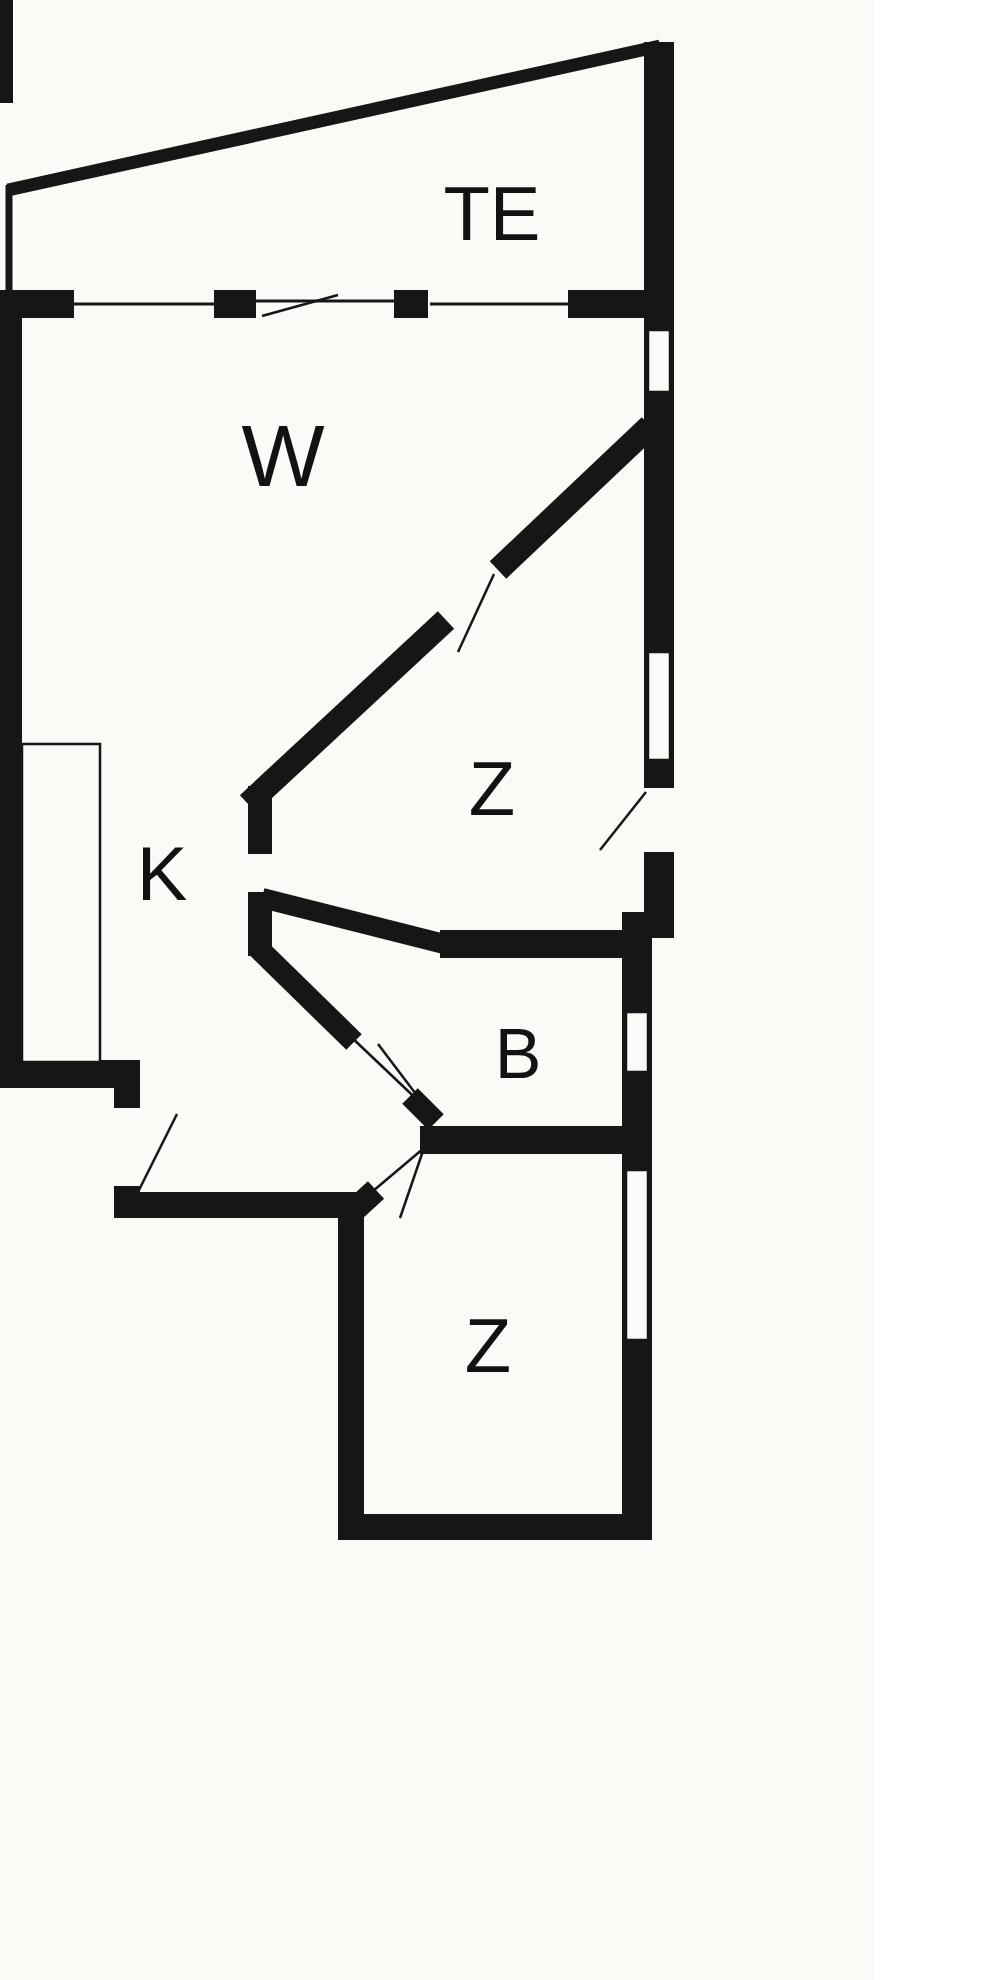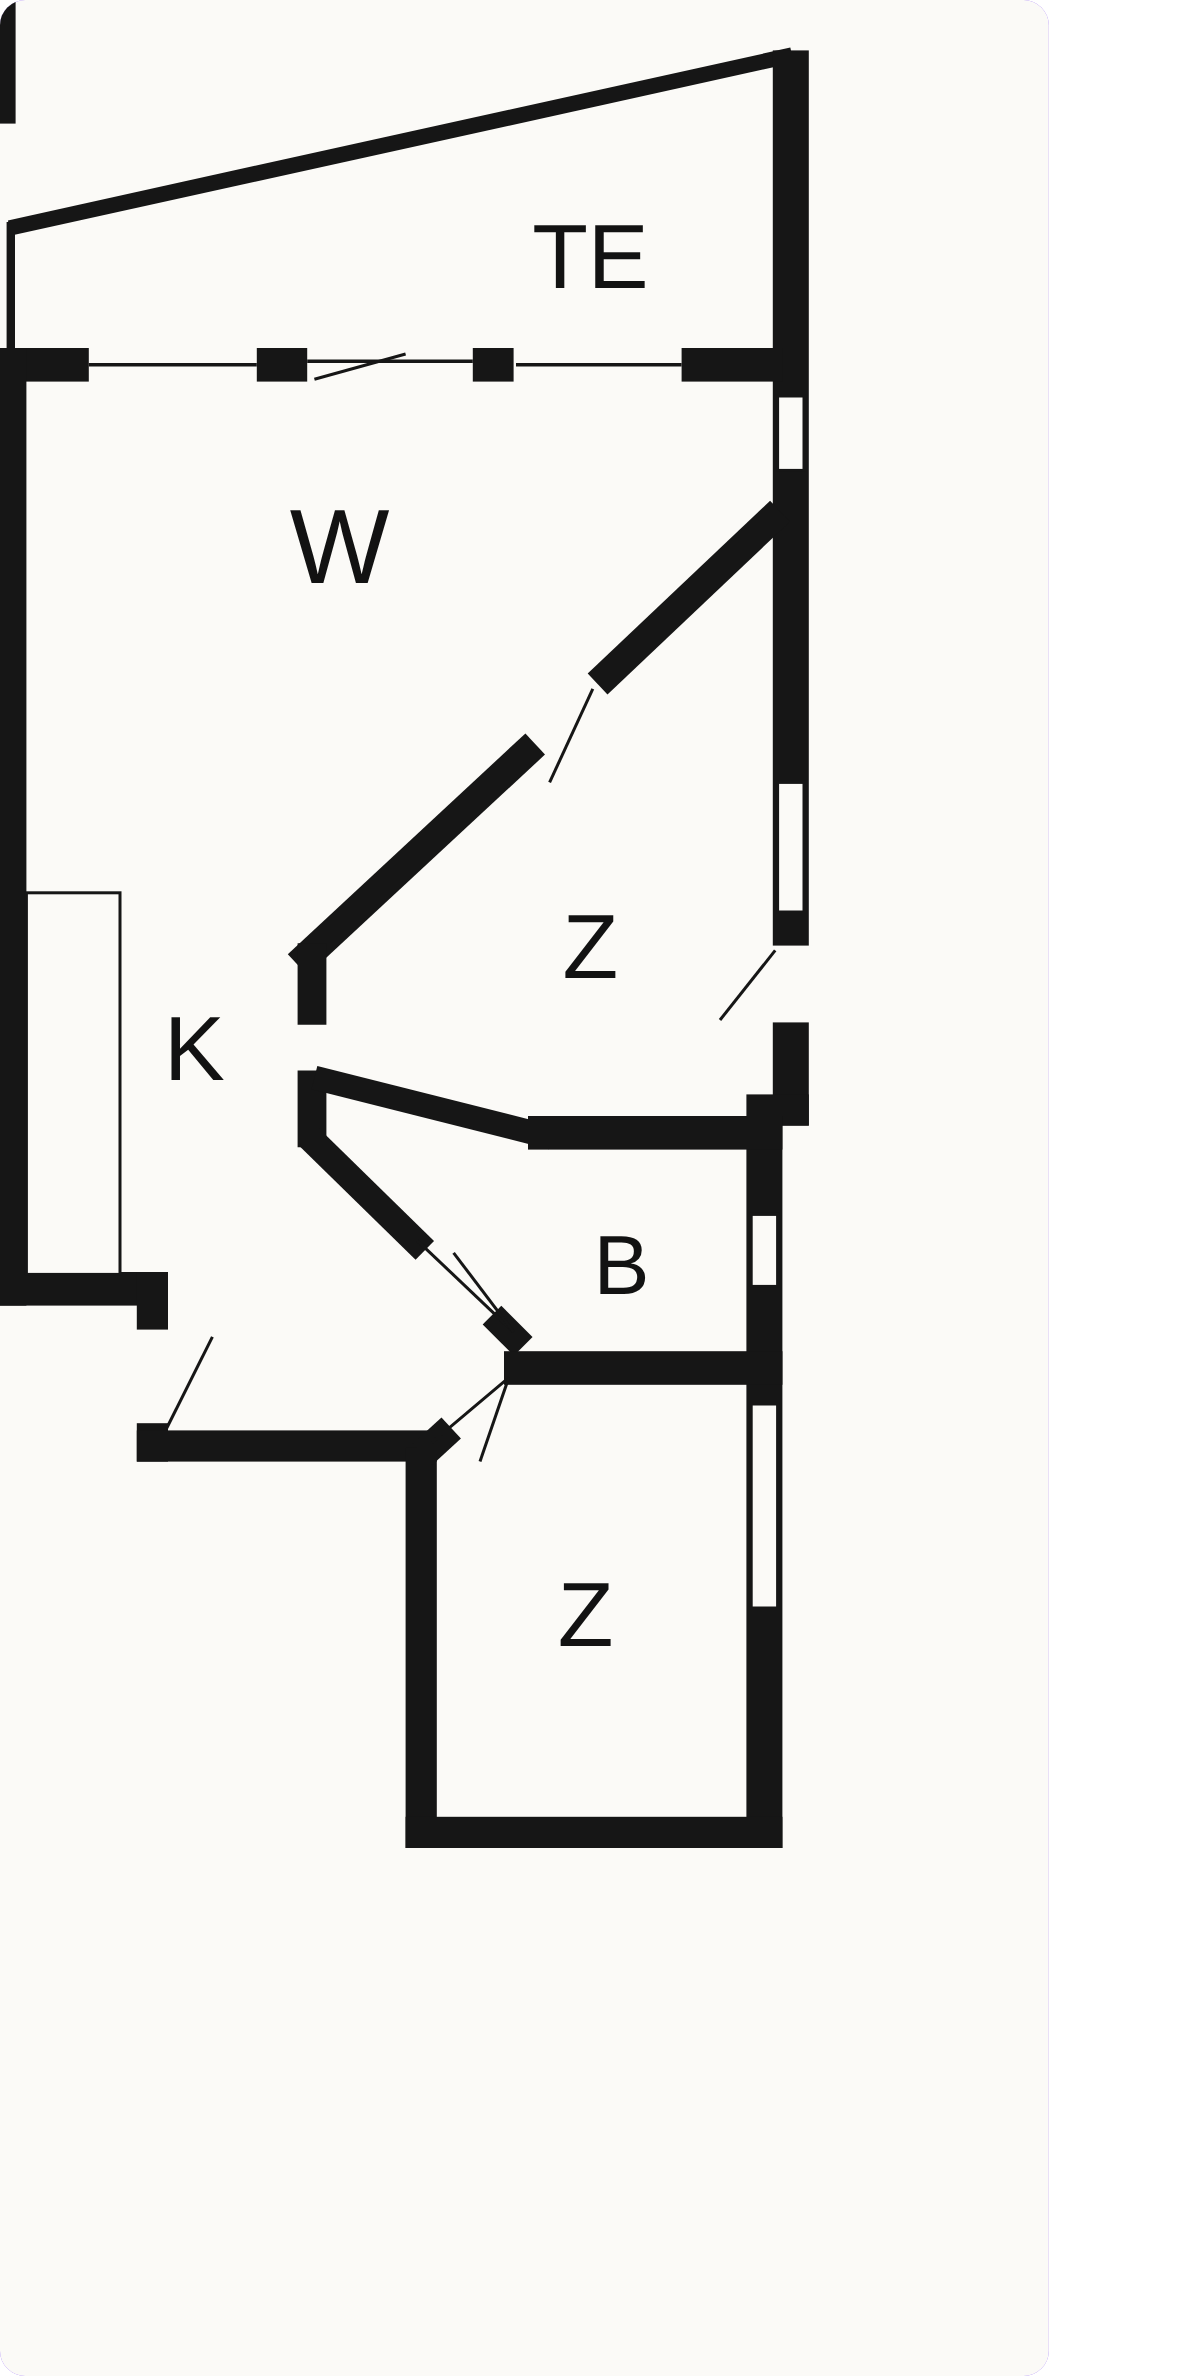--- a/index.html
+++ b/index.html
@@ -5,23 +5,22 @@
   html, body {
     margin: 0;
     padding: 0;
     background: #ffffff;
     font-family: "Liberation Sans", sans-serif;
   }
   .stage {
     position: relative;
     width: 874px;
     height: 1980px;
-    background: #8b5cf6;
+    background: #e5e5e5;
     overflow: hidden;
-    border-radius: 21px;
   }
   svg { display: block; }
   .wall  { fill: #161616; }
   .gap   { fill: #fbfaf7; }
   .win   { fill: #fbfaf7; stroke: #161616; stroke-width: 2.5; }
   .thick { stroke: #161616; fill: none; stroke-linecap: butt; }
   .thin  { stroke: #161616; stroke-width: 2.5; fill: none; }
   .glaze { stroke: #161616; stroke-width: 3; fill: none; }
   text.room {
     font-family: "Liberation Sans", sans-serif;

